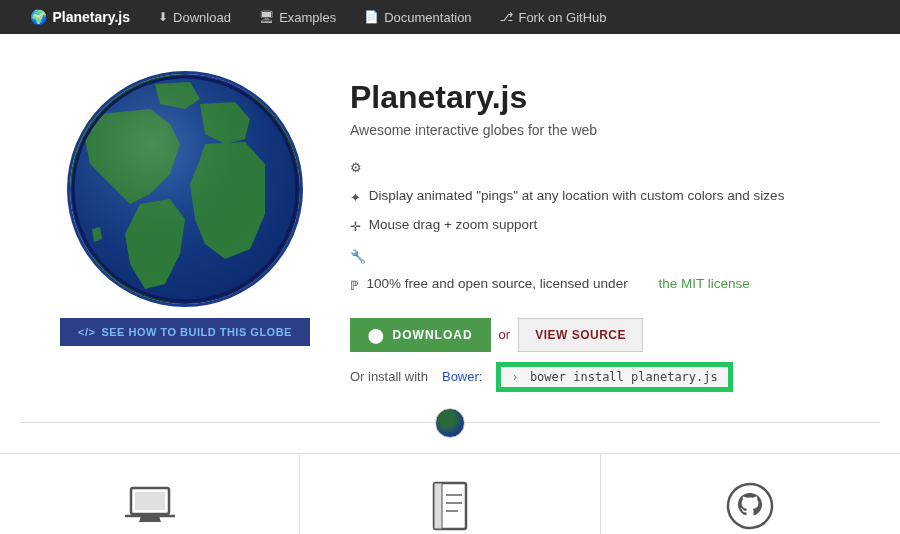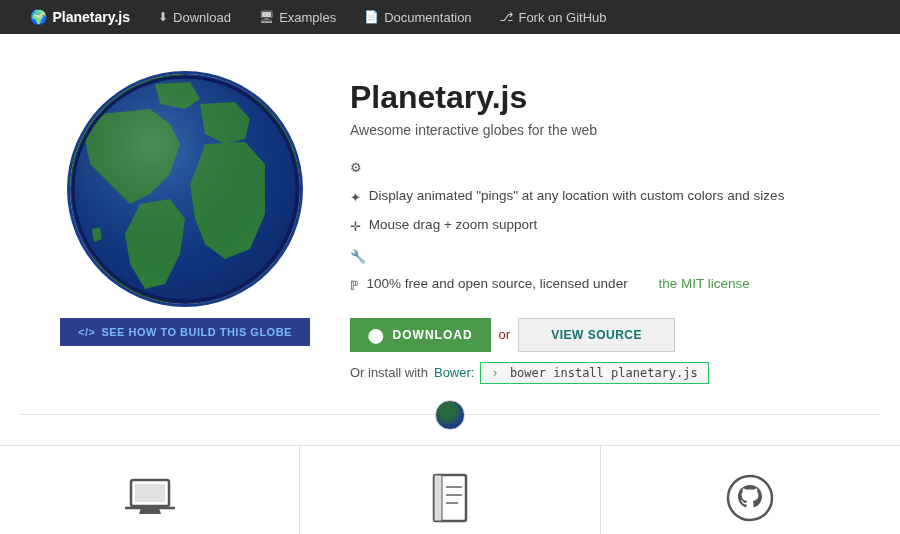--- a/index.html
+++ b/index.html
@@ -108,39 +108,39 @@
       cursor: pointer;
       display: flex;
       align-items: center;
       gap: 8px;
     }
     .btn-download .dl-icon { font-size: 14px; }
     .or-text { color: #7f1d1d; font-size: 13px; }
     .btn-view-source {
       background: #f0f0f0;
       border: 1px solid #ccc;
-      color: #0f766e;
-      padding: 9px 32px;
+      color: #7f1d1d;
+      padding: 9px 16px;
       font-size: 12px;
       font-weight: 600;
       letter-spacing: 0.5px;
       cursor: pointer;
     }
 
     .install-row {
       display: flex;
       align-items: center;
-      gap: 6px;
+      gap: 14px;
       font-size: 13px;
       color: #555;
     }
-    .bower-link { color: #0f766e; text-decoration: none; }
+    .bower-link { color: #1d4ed8; text-decoration: none; }
     .bower-cmd {
       background: #f5f5f5;
-      border: 1px solid #22c55e;
+      border: 5px solid #22c55e;
       padding: 3px 10px;
       font-size: 12px;
       font-family: monospace;
       color: #444;
     }
     .bower-cmd .cmd-icon { color: #4a9a4a; margin-right: 4px; }
 
     .mit-link { color: #4a9a4a; text-decoration: none; margin-left: 27px; }
 
     

